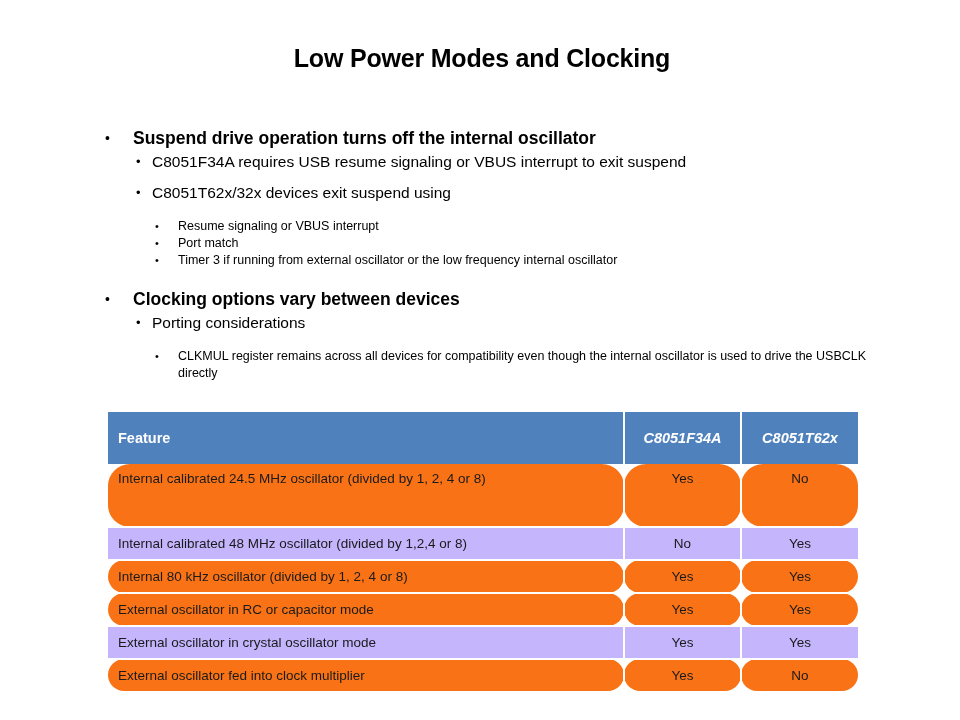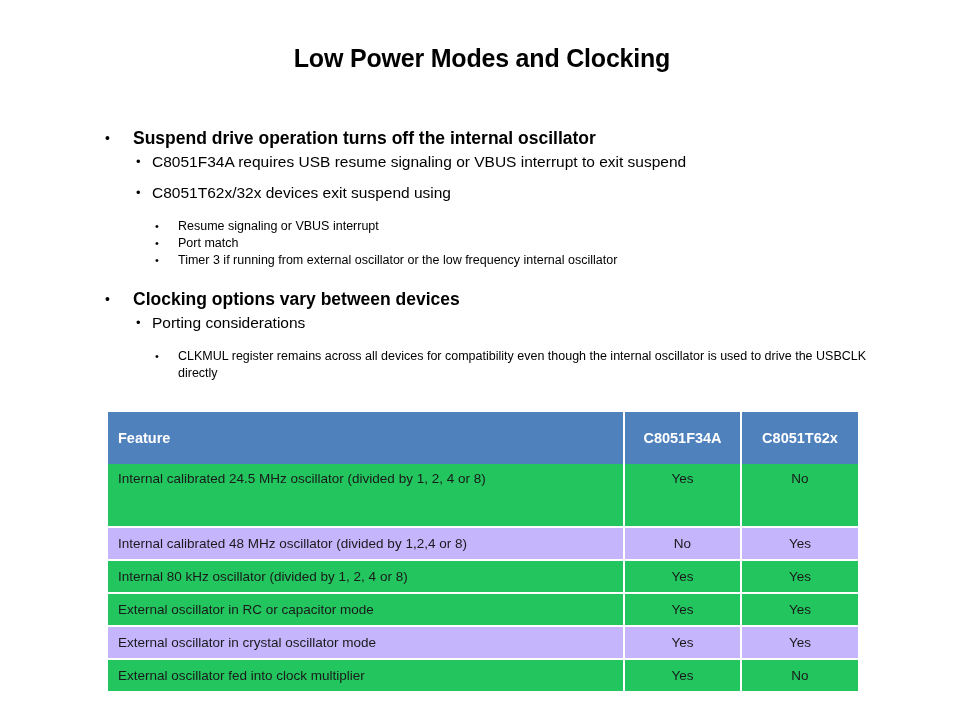--- a/index.html
+++ b/index.html
@@ -115,20 +115,21 @@
     font-size: 14.5px;
     height: 52px;
     vertical-align: middle;
     border-right: 2px solid #ffffff;
   }
   .feature-table thead th.h-feature {
     text-align: left;
     padding-left: 10px;
   }
   .feature-table thead th.h-dev {
+    font-style: italic;
   }
   .feature-table thead th:last-child { border-right: 0; }
 
   .feature-table tbody td {
     height: 31px;
     vertical-align: middle;
     font-size: 13.5px;
     color: #1a1a1a;
     border-right: 2px solid #ffffff;
     border-bottom: 2px solid #ffffff;
@@ -138,21 +139,21 @@
 
   .feature-table tbody td.cell-feature {
     text-align: left;
     padding-left: 10px;
   }
   .feature-table tbody td.cell-dev {
     text-align: center;
     margin-top: 7px;
   }
 
-  .feature-table tbody tr.band-a td { background: #22c55e; }
+  .feature-table tbody tr.band-a td { background: #f97316; border-radius: 22px; }
   .feature-table tbody tr.band-b td { background: #c4b5fd; }
 
   .feature-table tbody tr.tall td {
     height: 55px;
     vertical-align: top;
     padding-top: 7px;
   }
 </style>
 </head>
 <body>

